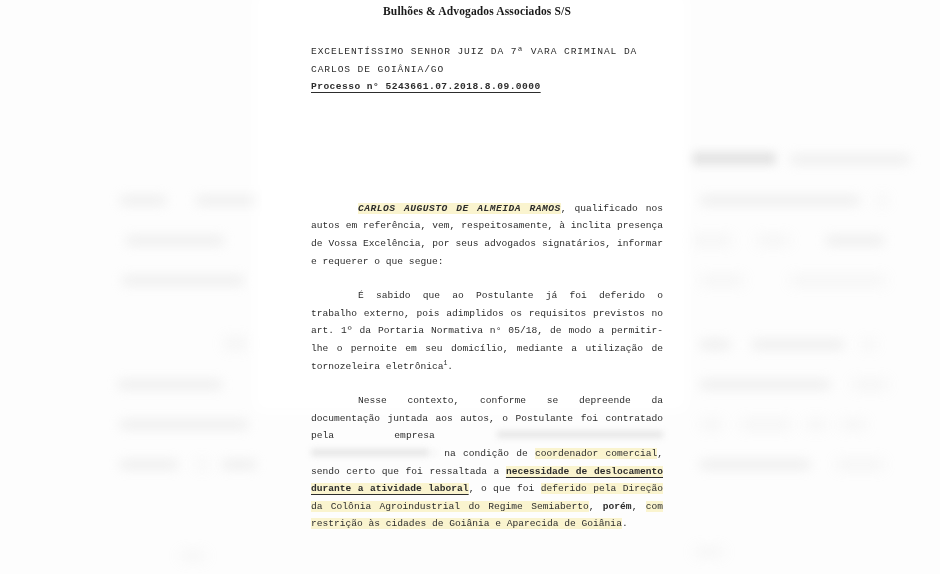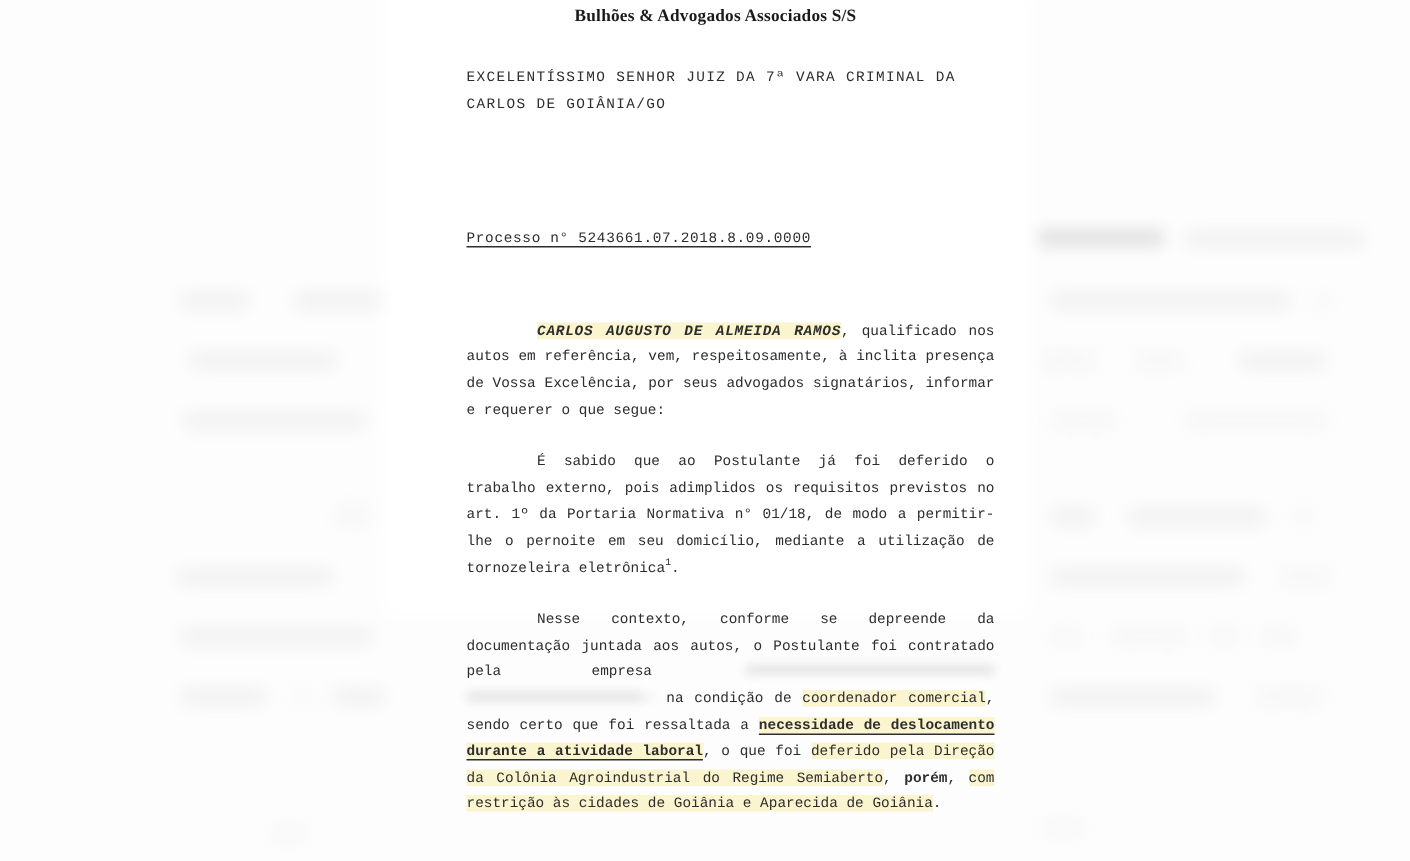--- a/index.html
+++ b/index.html
@@ -70,33 +70,32 @@
     font-weight:normal;
     letter-spacing:.9px;
     text-align:justify;
   }
   .addressee .lastline{
     display:block;
     text-align:left;
   }
 
   .processo{
-    margin-top:72px;
-    font-weight:normal;
+    font-weight:bold;
     letter-spacing:.45px;
     text-decoration:underline;
     text-underline-offset:2.5px;
     display:inline-block;
   }
 
   .para{
     margin-top:0;
     text-indent:47px;
   }
-  #p1{margin-top:44px;}
+  #p1{margin-top:104px;}
   #p2{margin-top:17px;}
   #p3{margin-top:17px;}
 
   .hl{background:#faf4cf;}
   .nm{font-style:italic;font-weight:bold;letter-spacing:.5px;}
   .b{font-weight:bold;}
   .bu{font-weight:bold;text-decoration:underline;text-underline-offset:2.5px;}
   sup{font-size:6.5px;vertical-align:super;line-height:0;}
 
   
@@ -162,21 +161,21 @@
 
     <div class="mono">
       <span class="processo">Processo n° 5243661.07.2018.8.09.0000</span>
     </div>
 
     <p class="mono para" id="p1">
       <span class="hl nm">CARLOS AUGUSTO DE ALMEIDA RAMOS</span><span>, qualificado nos autos em referência, vem, respeitosamente, à inclita presença de Vossa Excelência, por seus advogados signatários, informar e requerer o que segue:</span>
     </p>
 
     <p class="mono para" id="p2">
-      <span>É sabido que ao Postulante já foi deferido o trabalho externo, pois adimplidos os requisitos previstos no art. 1º da Portaria Normativa n° 01/18, de modo a permitir-lhe o pernoite em seu domicílio, mediante a utilização de tornozeleira eletrônica</span><sup>1</sup><span>.</span>
+      <span>É sabido que ao Postulante já foi deferido o trabalho externo, pois adimplidos os requisitos previstos no art. 1º da Portaria Normativa n° 05/18, de modo a permitir-lhe o pernoite em seu domicílio, mediante a utilização de tornozeleira eletrônica</span><sup>1</sup><span>.</span>
     </p>
 
     <p class="mono para" id="p3">
       <span>Nesse contexto, conforme se depreende da documentação juntada aos autos, o Postulante foi contratado pela empresa </span><span class="redact r1"></span><span class="redact r2"></span><span class="redact tick"></span><span> na condição de </span><span class="hl">coordenador comercial</span><span>, sendo certo que foi ressaltada a </span><span class="hl bu">necessidade de deslocamento durante a atividade laboral</span><span>, o que foi </span><span class="hl">deferido pela Direção da Colônia Agroindustrial do Regime Semiaberto</span><span>, </span><span class="b">porém</span><span>, </span><span class="hl">com restrição às cidades de Goiânia e Aparecida de Goiânia</span><span>.</span>
     </p>
 
   </div>
 </div>
 
 </body></html>

